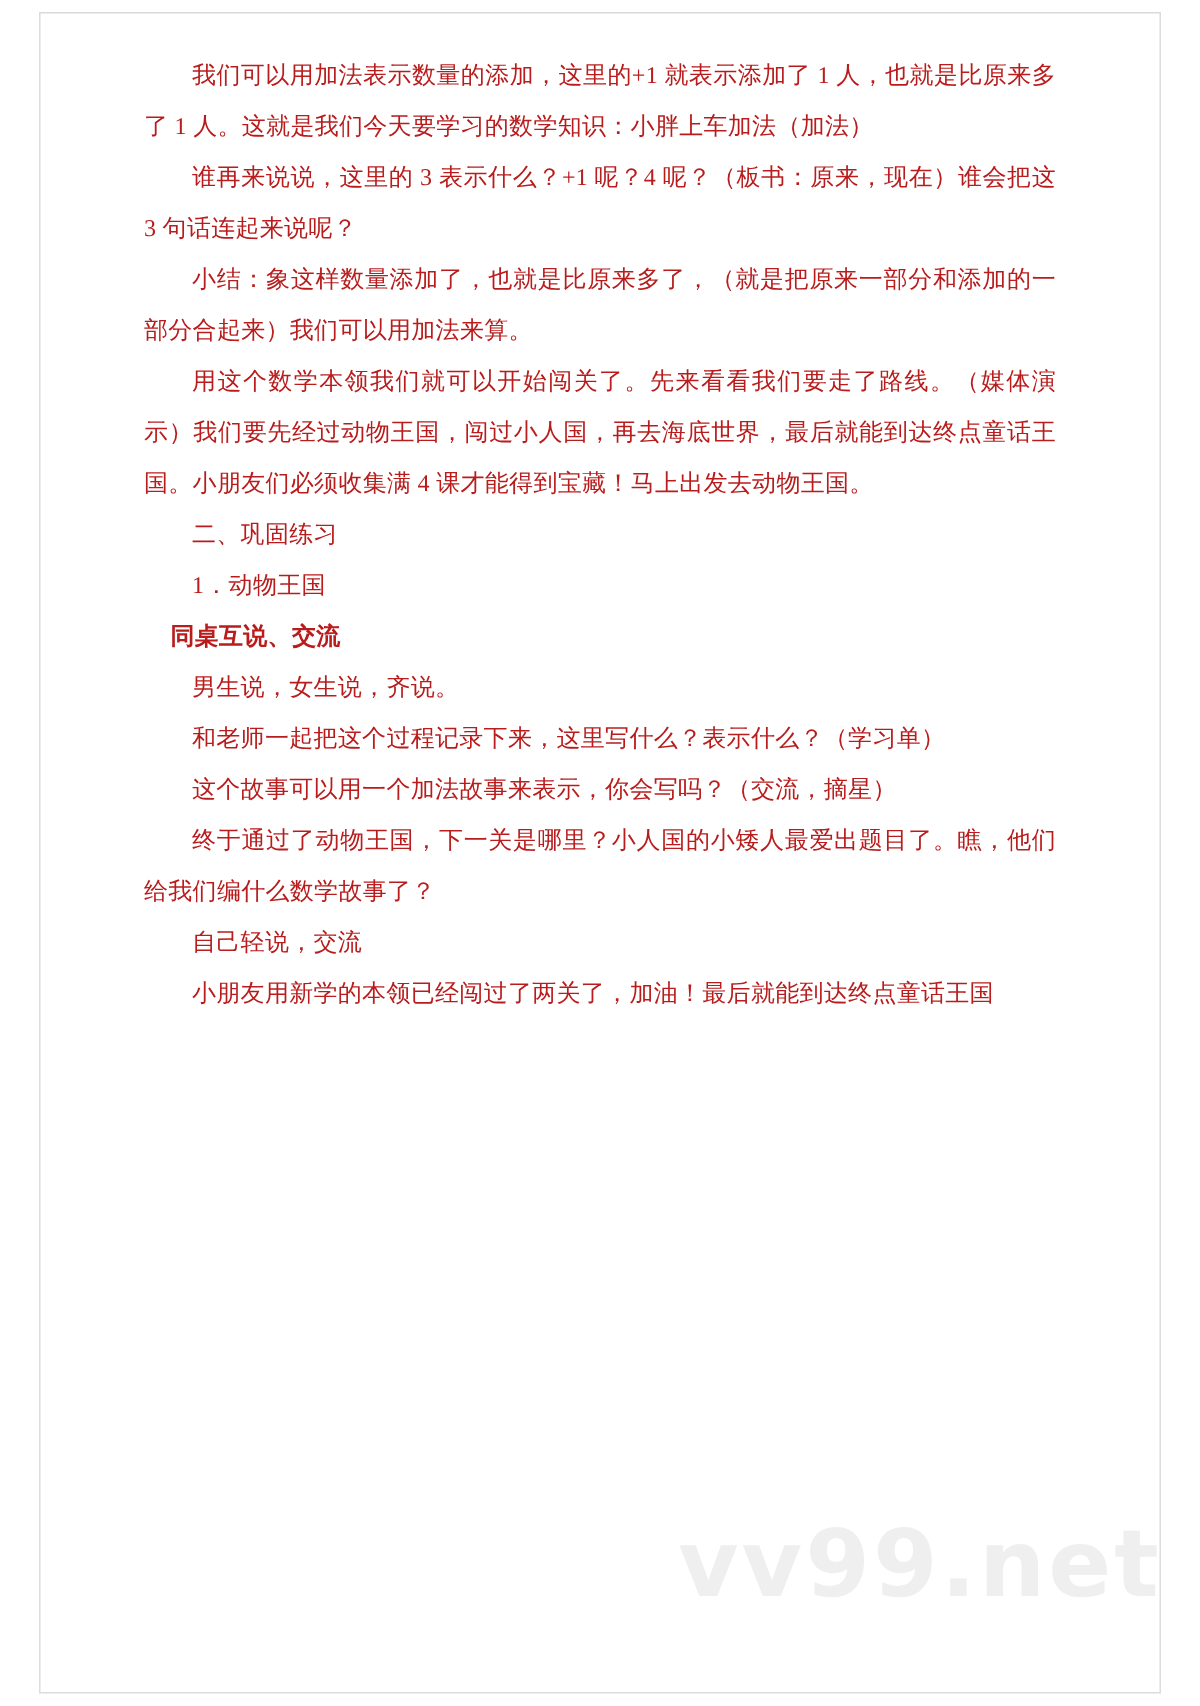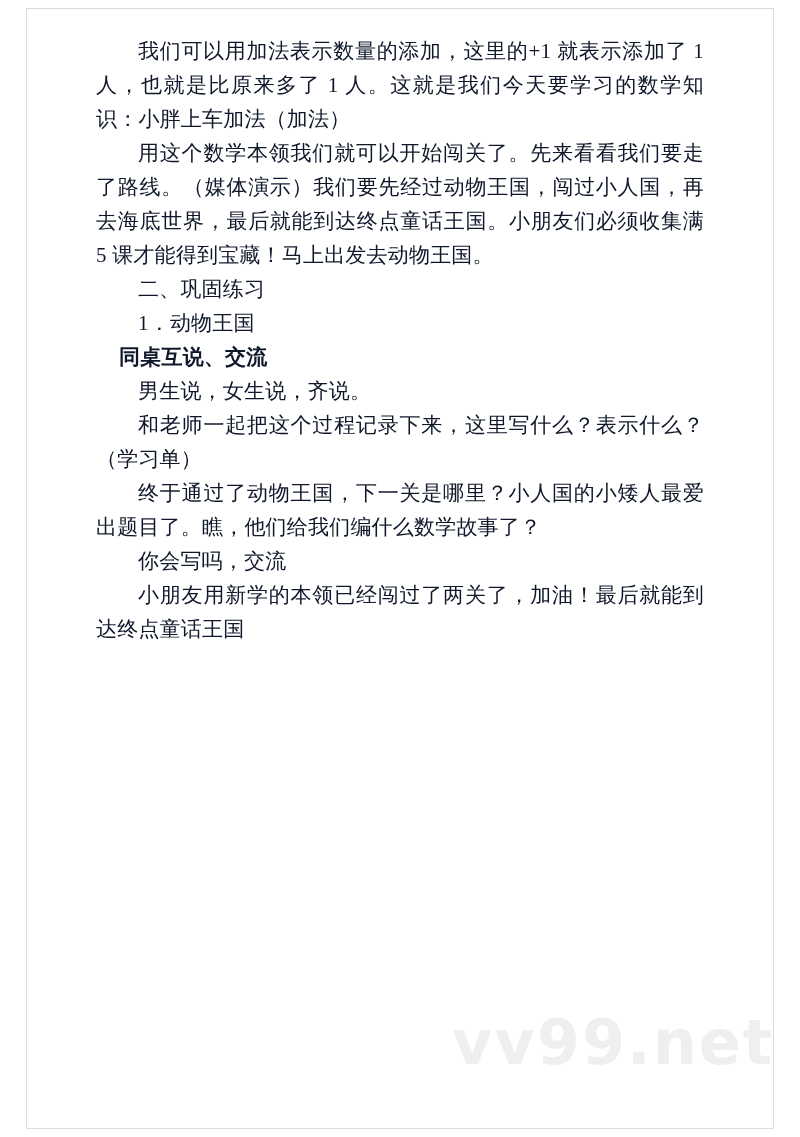--- a/index.html
+++ b/index.html
@@ -58,26 +58,26 @@
     background: #dcdcdc;
   }
   .content {
     position: absolute;
     top: 34px;
     left: 96px;
     width: 608px;
   }
   p {
     margin: 0 0 0 0;
-    font-size: 21px;
+    font-size: 16px;
     line-height: 34px;
     letter-spacing: 0.2px;
     text-align: justify;
     text-justify: inter-ideograph;
-    color: #0f172a;
+    color: #b91c1c;
   }
   p.indent {
     text-indent: 2em;
   }
   p.half-indent {
     text-indent: 1.1em;
     font-weight: bold;
   }
   .watermark {
     position: absolute;
@@ -96,25 +96,28 @@
 <body>
 
 <div class="page">
   <div class="page-edge-top"></div>
   <div class="page-edge-left"></div>
   <div class="page-edge-right"></div>
   <div class="page-edge-bottom"></div>
 
   <div class="content">
     <p class="indent">我们可以用加法表示数量的添加，这里的+1 就表示添加了 1 人，也就是比原来多了 1 人。这就是我们今天要学习的数学知识：小胖上车加法（加法）</p>
-    <p class="indent">用这个数学本领我们就可以开始闯关了。先来看看我们要走了路线。（媒体演示）我们要先经过动物王国，闯过小人国，再去海底世界，最后就能到达终点童话王国。小朋友们必须收集满 5 课才能得到宝藏！马上出发去动物王国。</p>
+    <p class="indent">谁再来说说，这里的 3 表示什么？+1 呢？4 呢？（板书：原来，现在）谁会把这 3 句话连起来说呢？</p>
+    <p class="indent">小结：象这样数量添加了，也就是比原来多了，（就是把原来一部分和添加的一部分合起来）我们可以用加法来算。</p>
+    <p class="indent">用这个数学本领我们就可以开始闯关了。先来看看我们要走了路线。（媒体演示）我们要先经过动物王国，闯过小人国，再去海底世界，最后就能到达终点童话王国。小朋友们必须收集满 4 课才能得到宝藏！马上出发去动物王国。</p>
     <p class="indent">二、巩固练习</p>
     <p class="indent">1．动物王国</p>
     <p class="half-indent">同桌互说、交流</p>
     <p class="indent">男生说，女生说，齐说。</p>
     <p class="indent">和老师一起把这个过程记录下来，这里写什么？表示什么？（学习单）</p>
+    <p class="indent">这个故事可以用一个加法故事来表示，你会写吗？（交流，摘星）</p>
     <p class="indent">终于通过了动物王国，下一关是哪里？小人国的小矮人最爱出题目了。瞧，他们给我们编什么数学故事了？</p>
-    <p class="indent">你会写吗，交流</p>
+    <p class="indent">自己轻说，交流</p>
     <p class="indent">小朋友用新学的本领已经闯过了两关了，加油！最后就能到达终点童话王国</p>
   </div>
 
   <div class="watermark">vv99.net</div>
 </div>
 
 </body></html>

